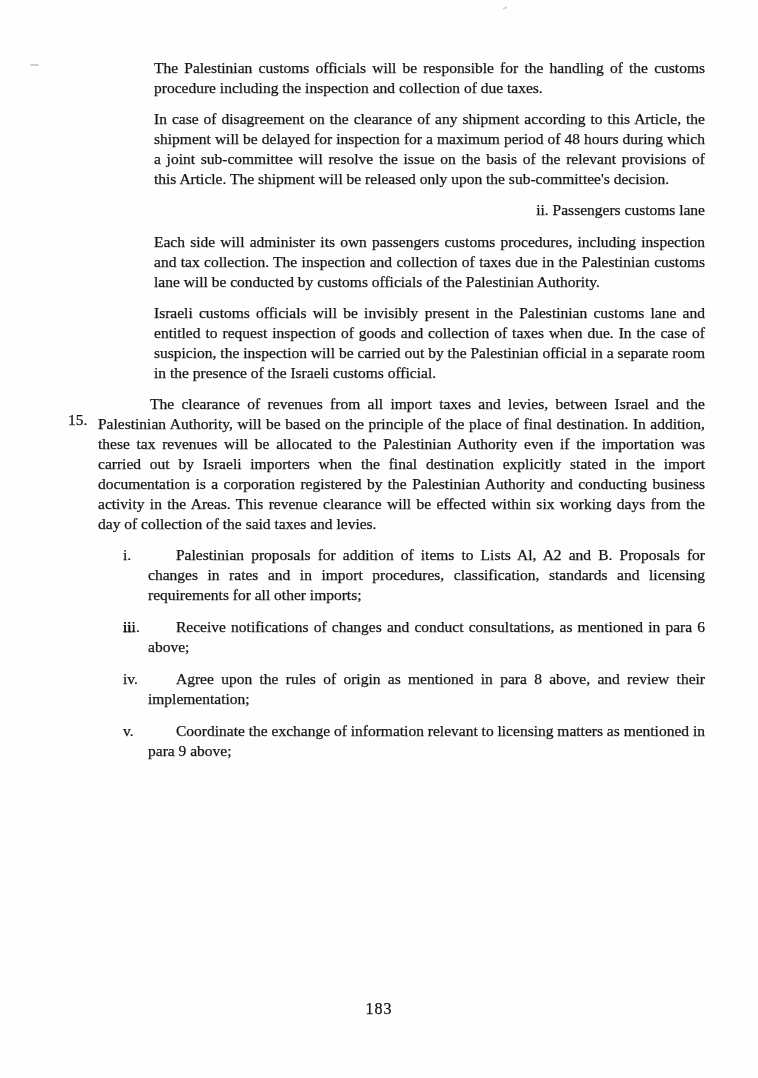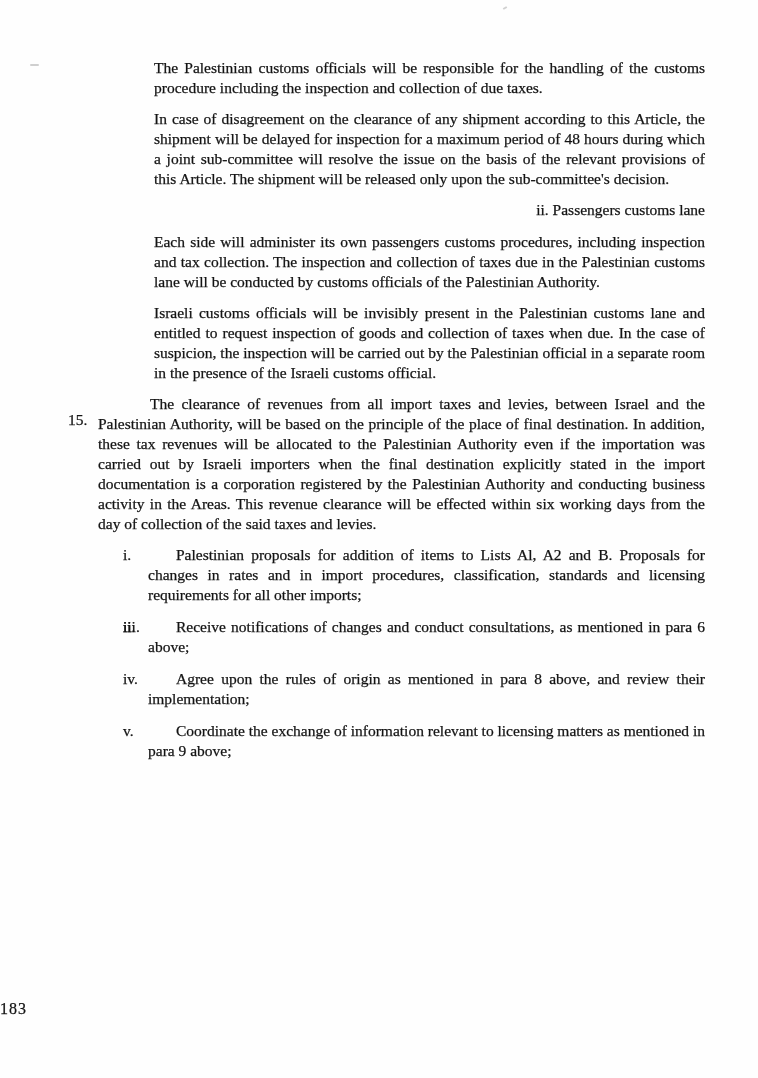--- a/index.html
+++ b/index.html
@@ -60,20 +60,21 @@
     position: absolute;
     left: -25px;
     top: 0;
     text-indent: 0;
   }
   .page-number {
     position: absolute;
     top: 1000px;
     left: 0;
     right: 0;
+    text-align: center;
     font-size: 16px;
     letter-spacing: 1px;
   }
   
   .speck-1 {
     position: absolute;
     left: 30px; top: 64px;
     width: 9px; height: 2px;
     background: rgba(120,120,120,0.35);
     border-radius: 1px;

